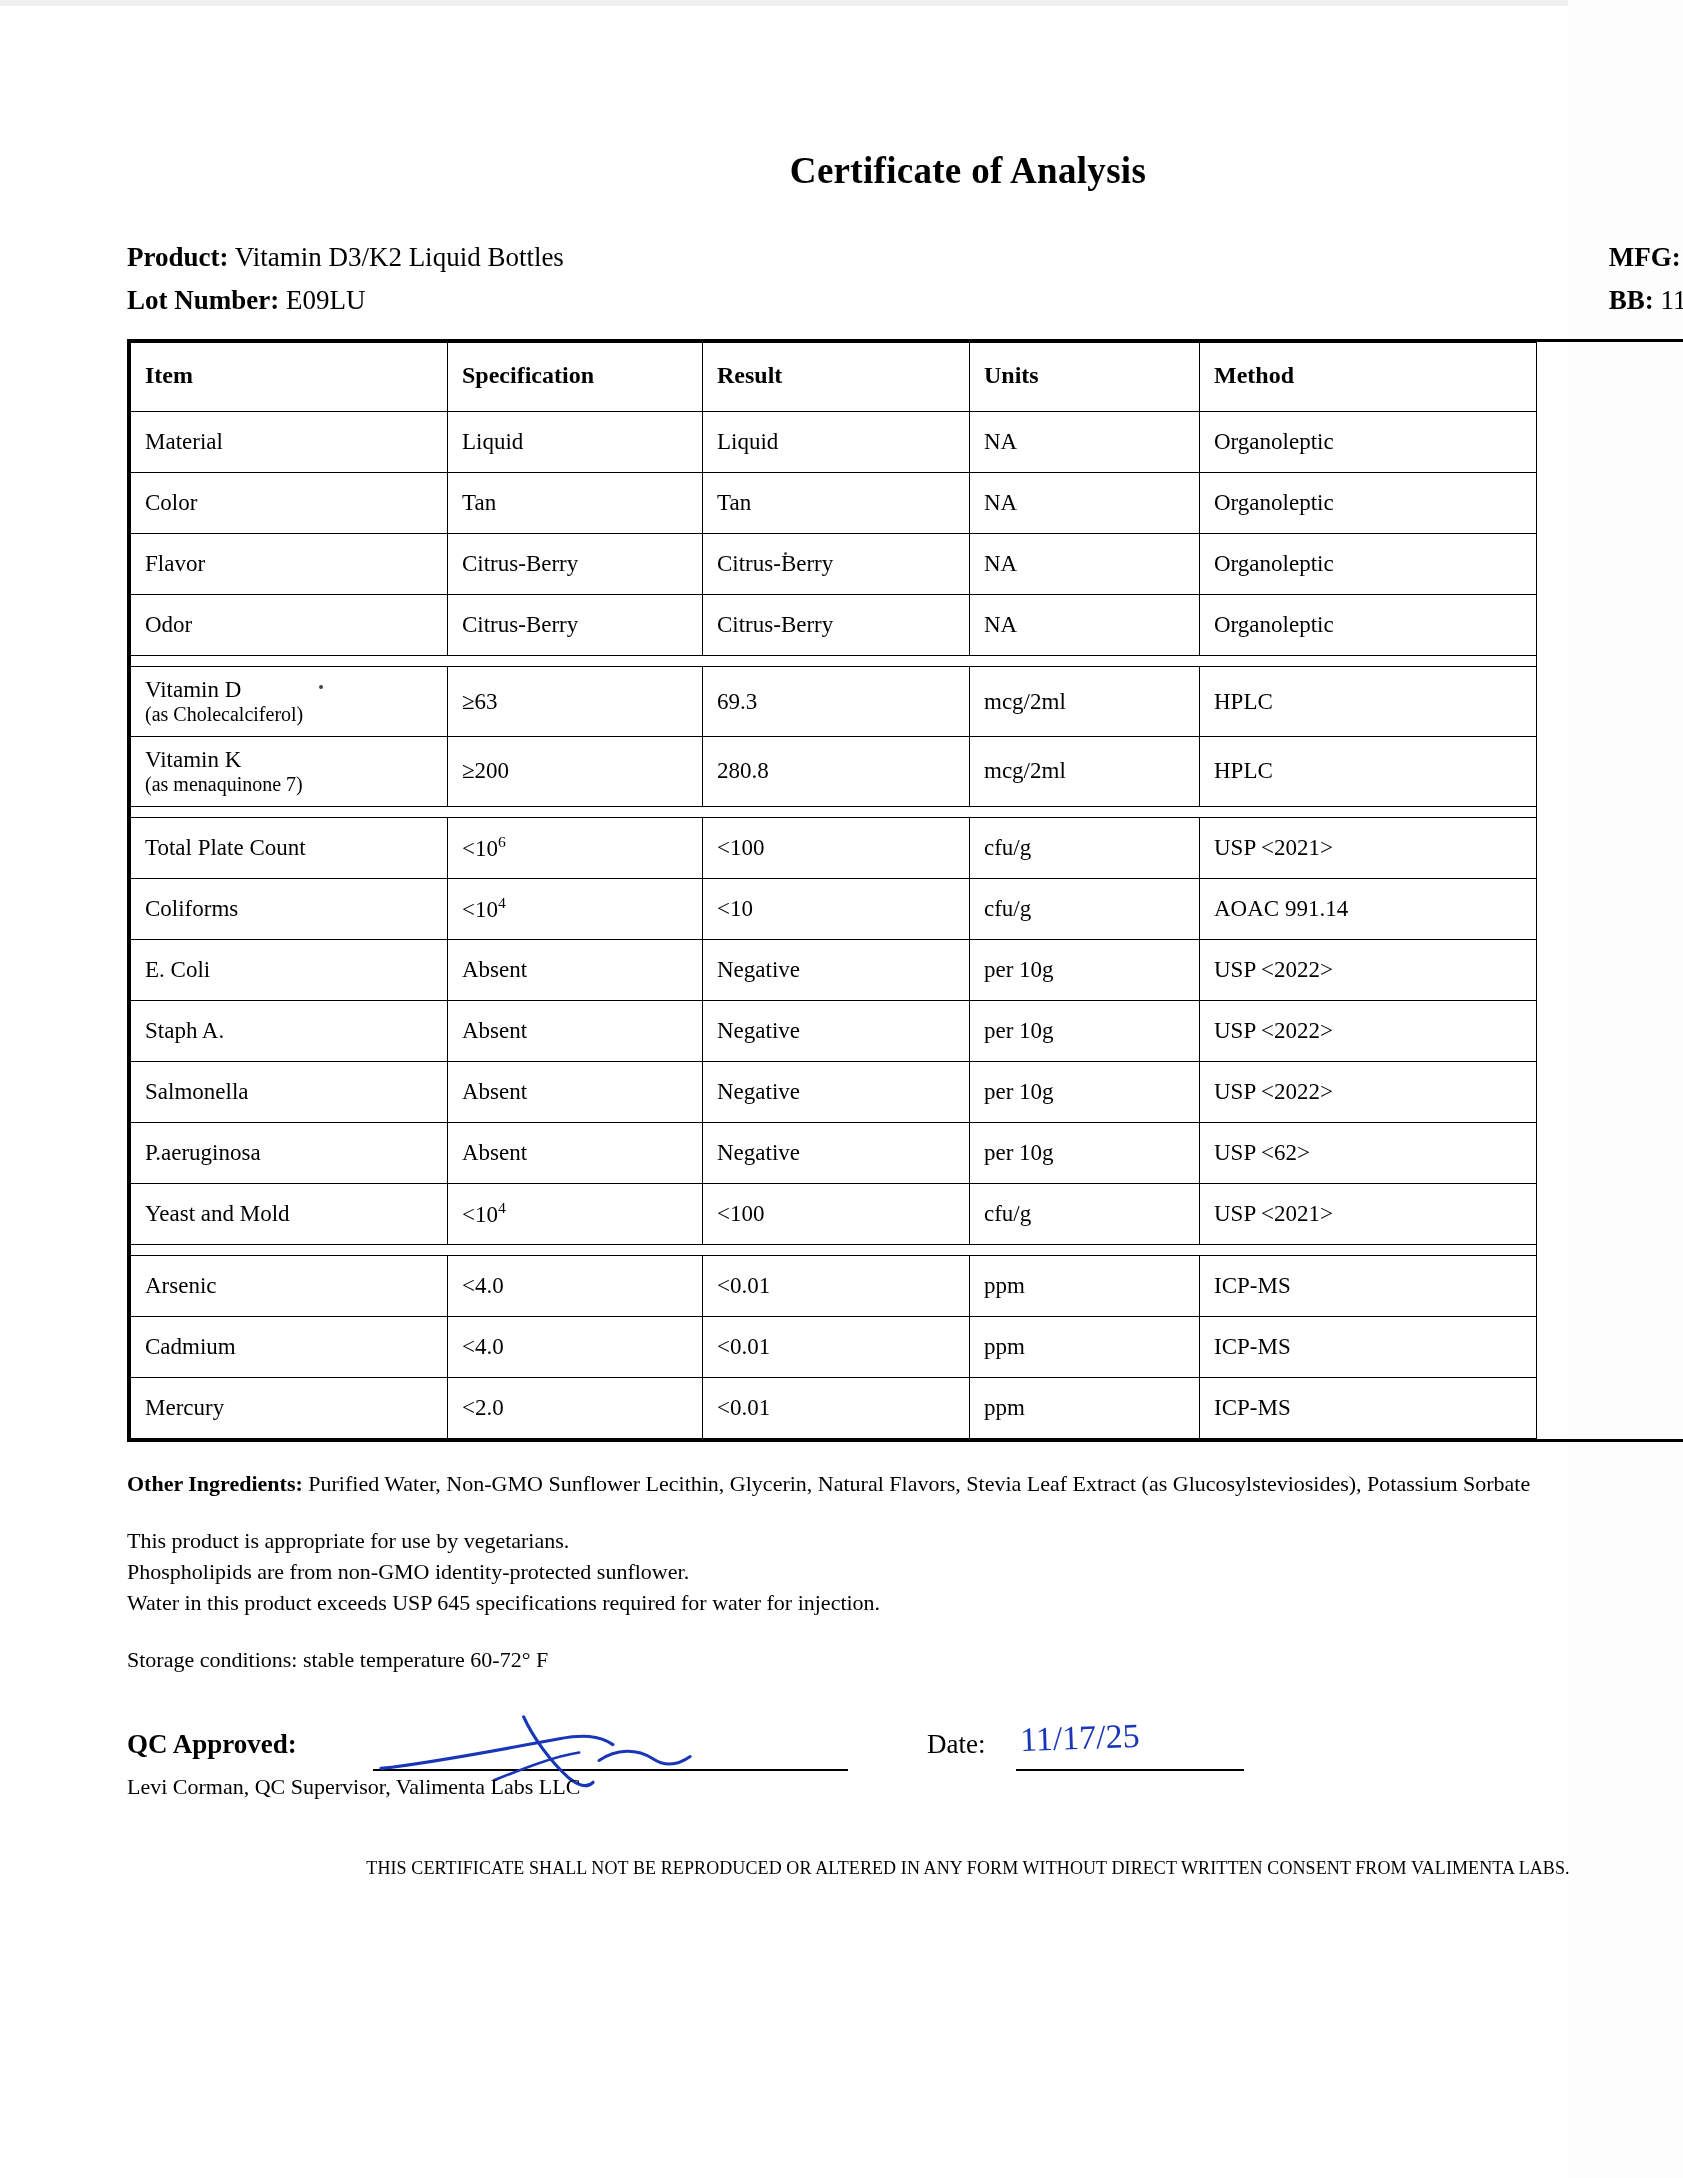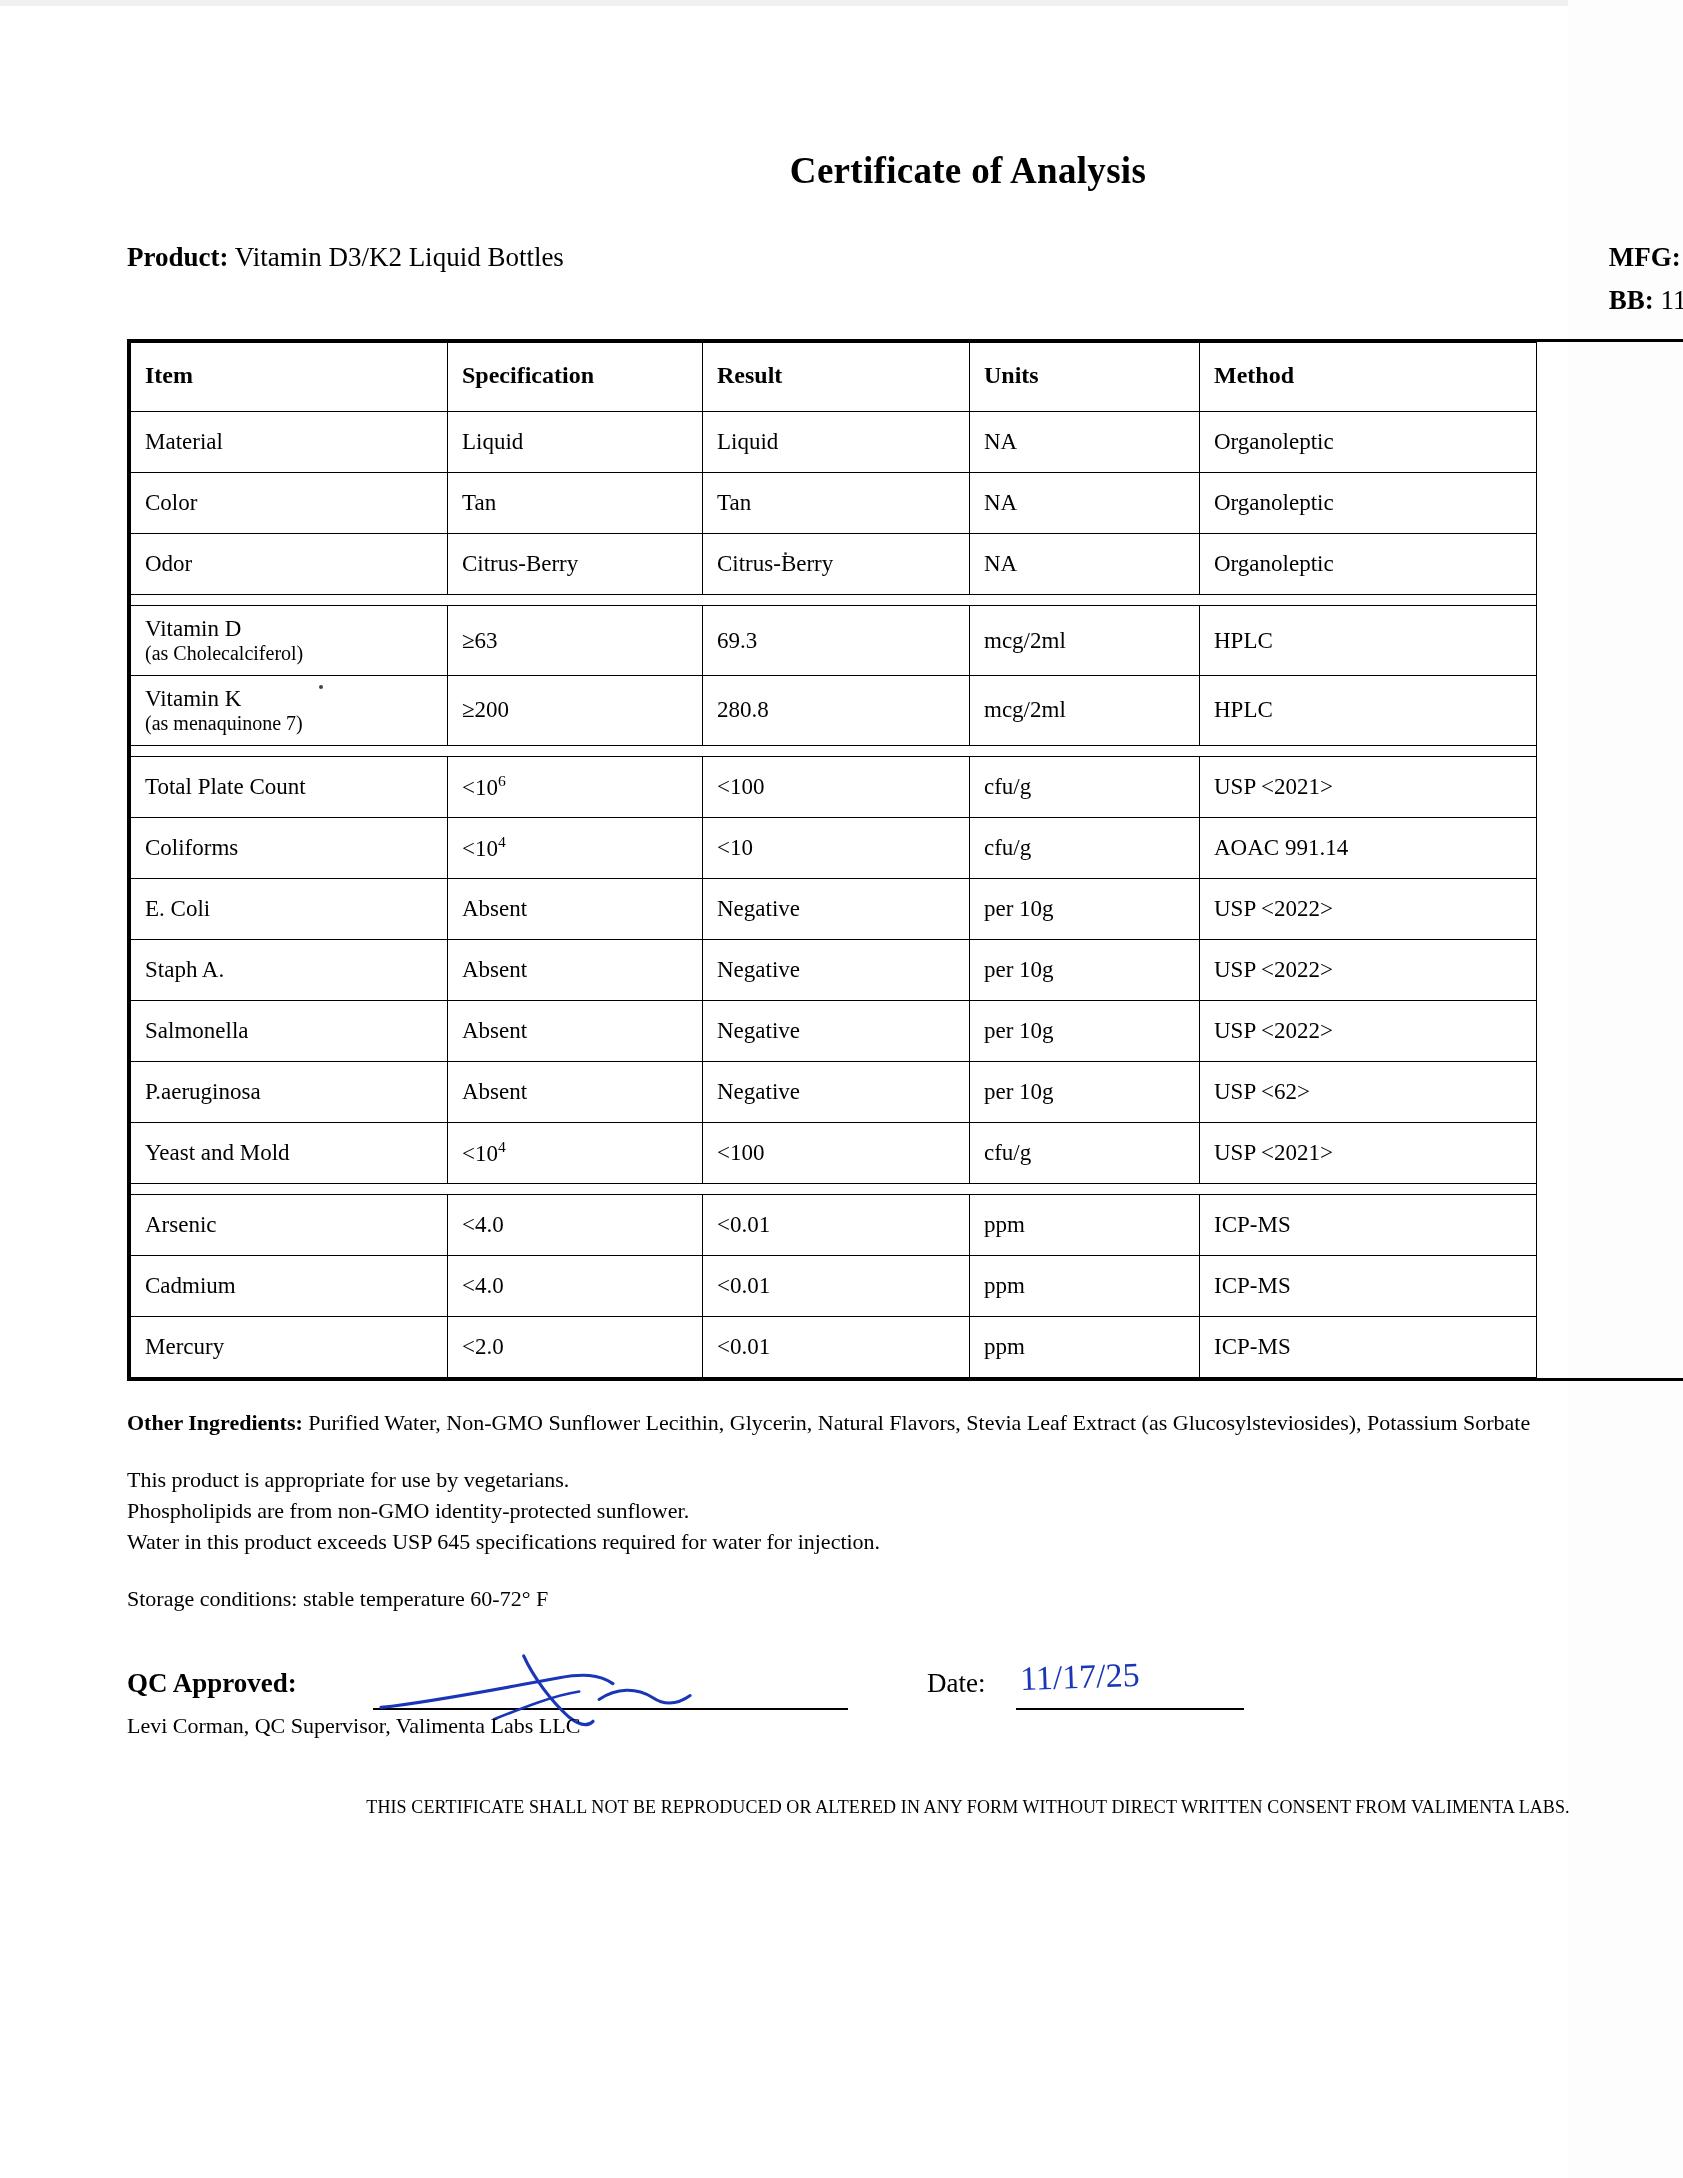--- a/index.html
+++ b/index.html
@@ -198,20 +198,24 @@
 
   <div class="sheet">
 
     <div class="doc-title">Certificate of Analysis</div>
 
     <div class="meta">
       <div class="meta-left">
         <div class="meta-line">
           <b>Product:</b>
           <span>Vitamin D3/K2 Liquid Bottles</span>
+        </div>
+        <div class="meta-line">
+          <b>Lot Number:</b>
+          <span>E09LU</span>
         </div>
       </div>
       <div class="meta-right">
         <div class="meta-line">
           <b>MFG:</b>
           <span>11.11.2025</span>
         </div>
         <div class="meta-line">
           <b>BB:</b>
           <span>11.11.2027</span>
@@ -247,20 +251,27 @@
               <td>Organoleptic</td>
             </tr>
             <tr>
               <td>Color</td>
               <td>Tan</td>
               <td>Tan</td>
               <td>NA</td>
               <td>Organoleptic</td>
             </tr>
             <tr>
+              <td>Flavor</td>
+              <td>Citrus-Berry</td>
+              <td>Citrus-Berry</td>
+              <td>NA</td>
+              <td>Organoleptic</td>
+            </tr>
+            <tr>
               <td>Odor</td>
               <td>Citrus-Berry</td>
               <td>Citrus-Berry</td>
               <td>NA</td>
               <td>Organoleptic</td>
             </tr>
             <tr class="spacer">
               <td colspan="5"></td>
             </tr>
             <tr>

